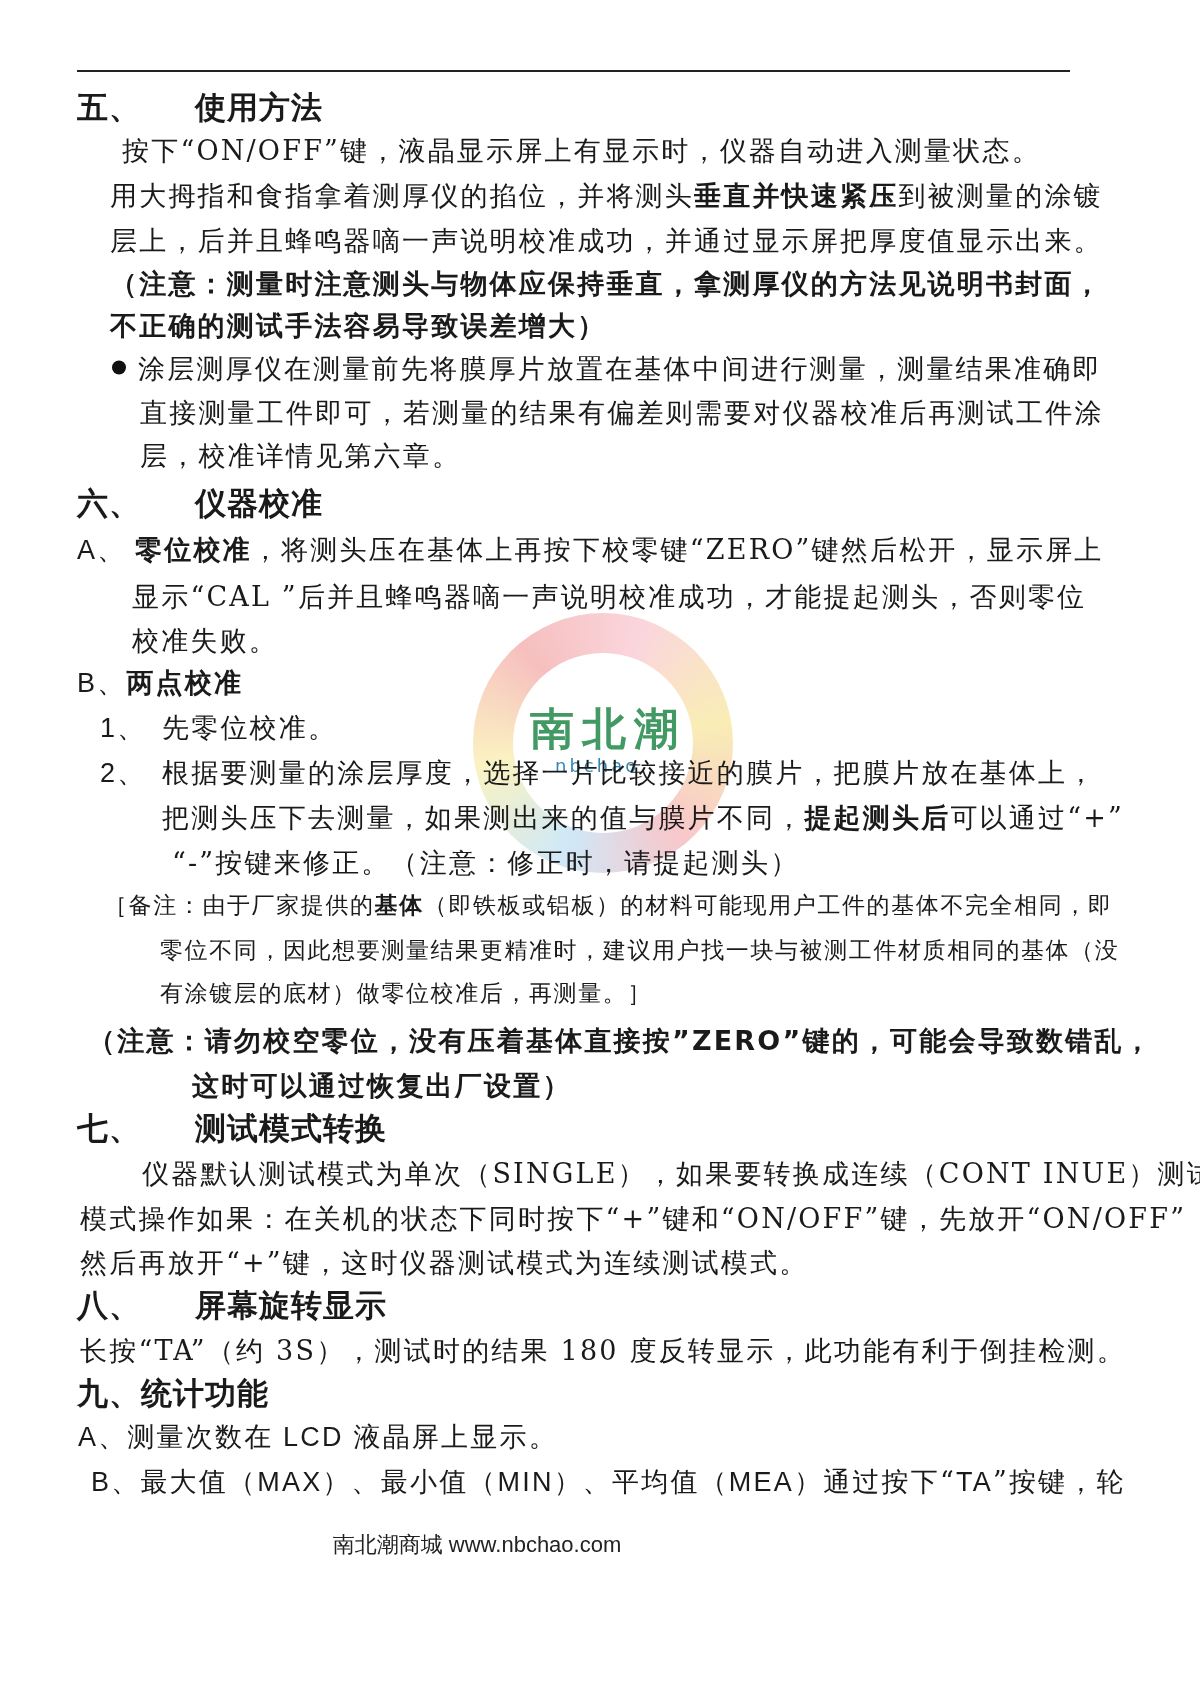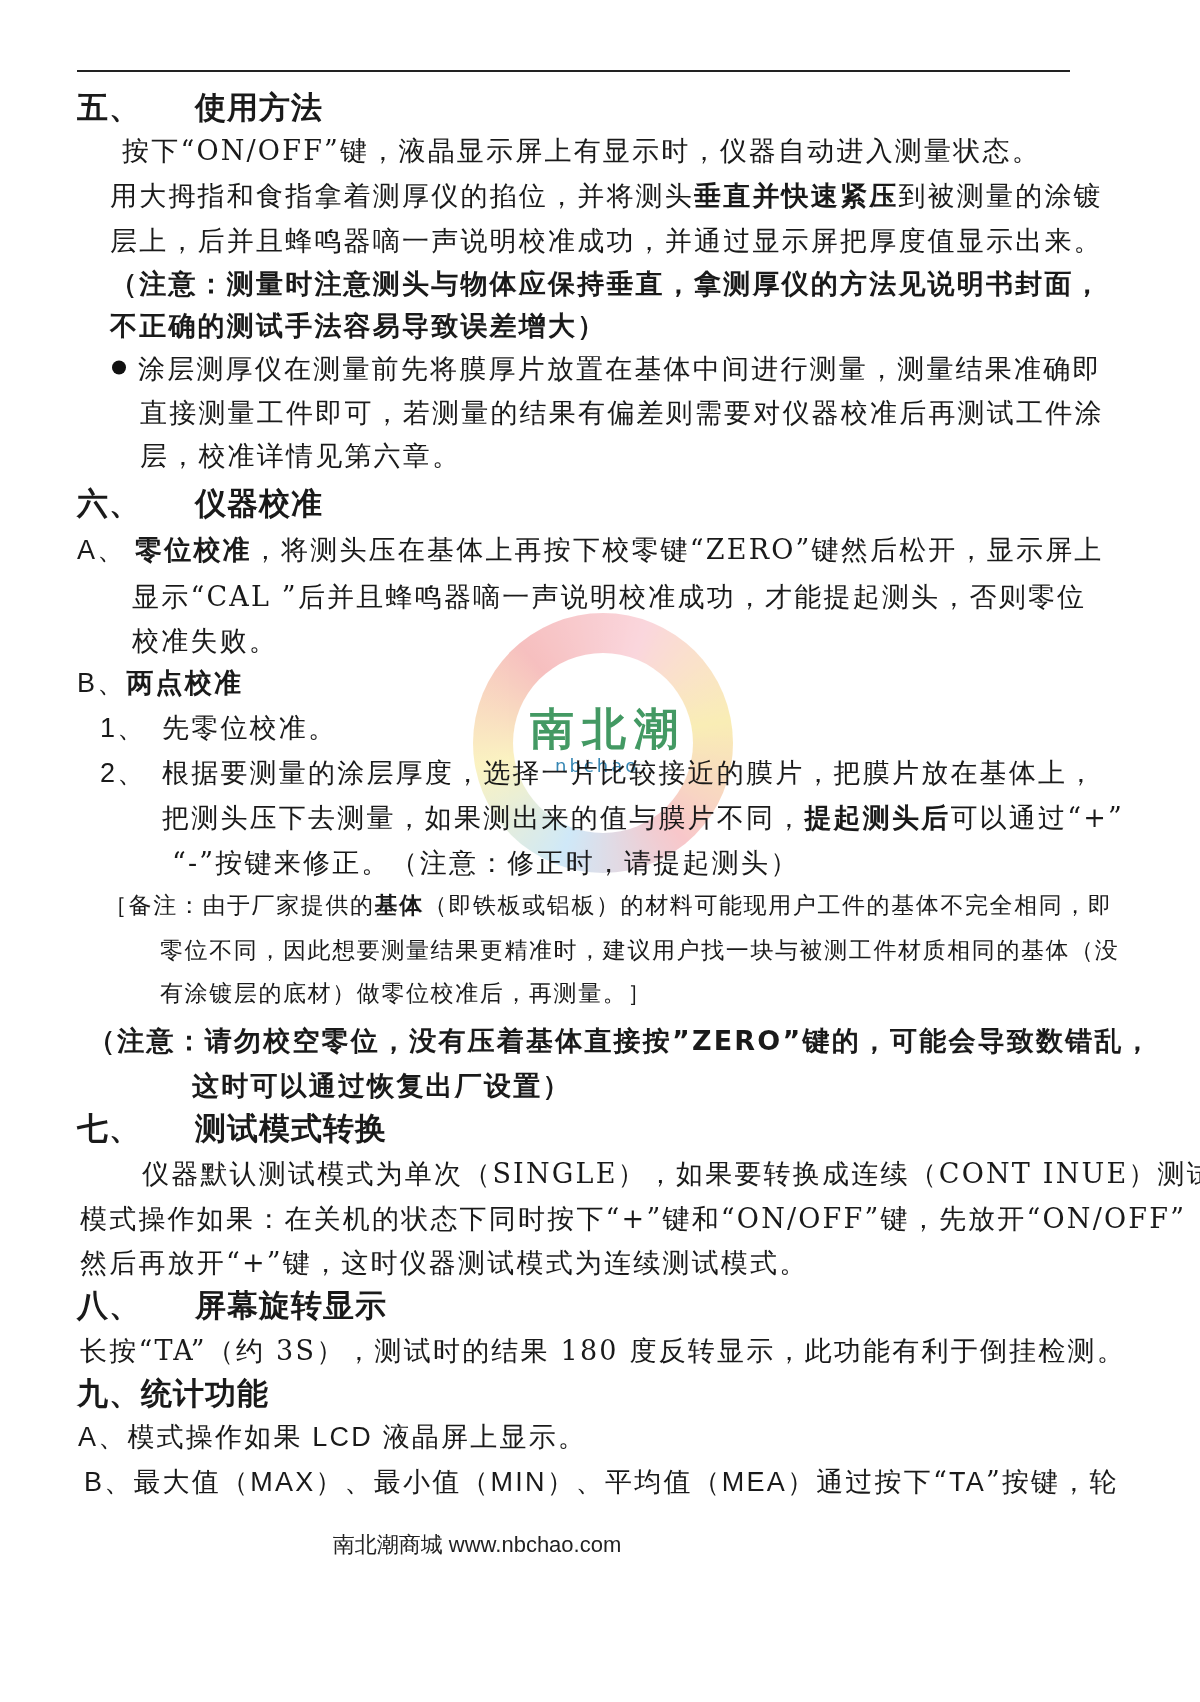--- a/index.html
+++ b/index.html
@@ -91,21 +91,21 @@
 
   <div class="line h" style="left:77px; top:1305px;">
     <span class="num">八、</span><span>屏幕旋转显示</span>
   </div>
   <div class="line body" style="left:80px; top:1350px;">长按“TA”（约 3S），测试时的结果 180 度反转显示，此功能有利于倒挂检测。</div>
 
   <div class="line h" style="left:77px; top:1393px;">
     <span class="num tight">九、</span><span>统计功能</span>
   </div>
   <div class="line body" style="left:78px; top:1437px;">
-    <span class="sans">A、</span><span>模式操作如果</span><span class="sans"> LCD </span><span>液晶屏上显示。</span>
+    <span class="sans">A、</span><span>测量次数在</span><span class="sans"> LCD </span><span>液晶屏上显示。</span>
   </div>
-  <div class="line body" style="left:84px; top:1482px;">
+  <div class="line body" style="left:91px; top:1482px;">
     <span class="sans">B、</span><span>最大值（</span><span class="sans">MAX</span><span>）、最小值（</span><span class="sans">MIN</span><span>）、平均值（</span><span class="sans">MEA</span><span>）通过按下“</span><span class="sans">TA</span><span>”按键，轮</span>
   </div>
 
 </div>
 
 <div class="footer">南北潮商城  www.nbchao.com</div>
 
 </body></html>

